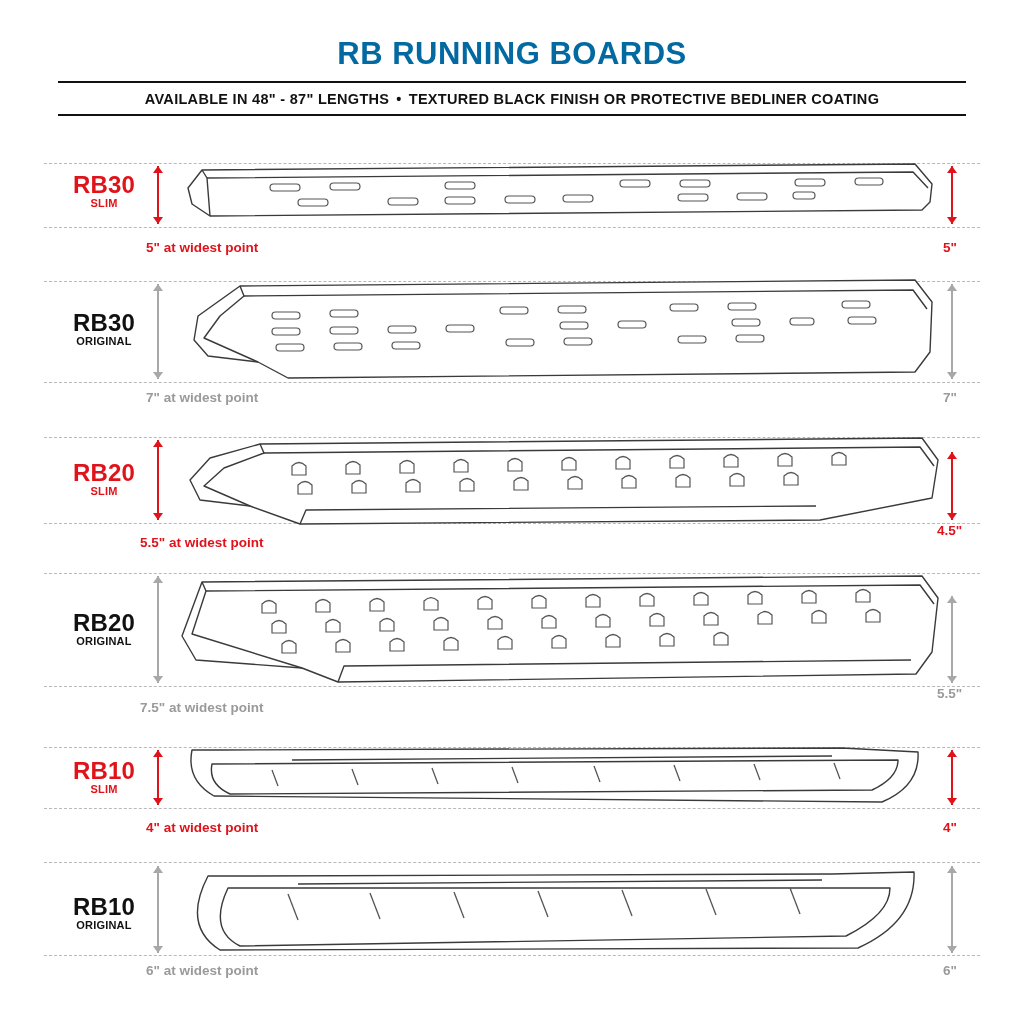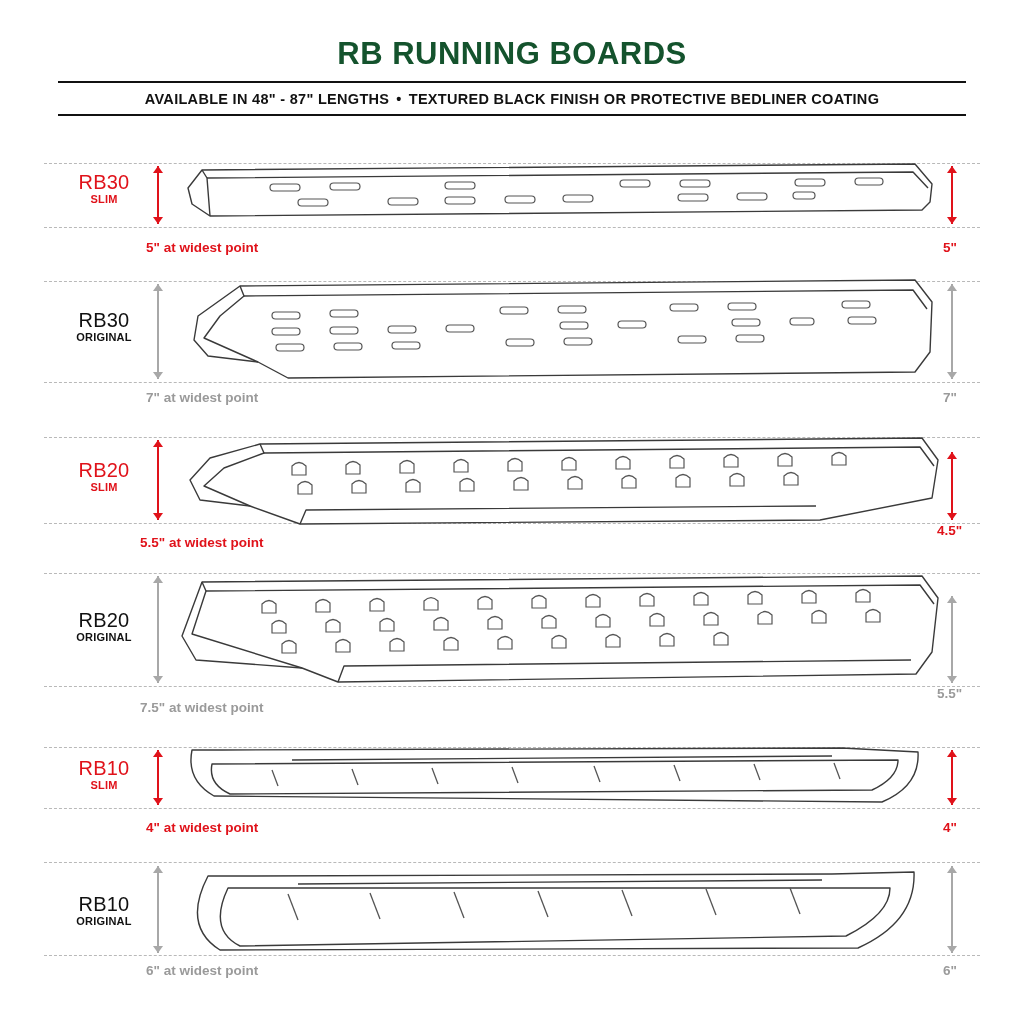--- a/index.html
+++ b/index.html
@@ -28,21 +28,21 @@
     position: absolute;
     left: 58px;
     top: 38px;
     width: 908px;
   }
   .title {
     text-align: center;
     font-size: 31px;
     font-weight: bold;
     letter-spacing: 0.5px;
-    color: #14532d;
+    color: #0369a1;
     line-height: 1;
     padding-bottom: 12px;
   }
   .rule-top {
     border-top: 2px solid #111;
     width: 100%;
     height: 0;
   }
   .subtitle {
     font-size: 14.5px;
@@ -75,22 +75,22 @@
     height: 0;
   }
 
   .label {
     position: absolute;
     text-align: center;
     width: 120px;
     left: 44px;
   }
   .label .model {
-    font-size: 20px;
-    font-weight: normal;
+    font-size: 24px;
+    font-weight: bold;
     line-height: 1.05;
     letter-spacing: 0.2px;
   }
   .label .variant {
     font-size: 11px;
     font-weight: bold;
     letter-spacing: 0.2px;
     line-height: 1.2;
   }
   .slim .model, .slim .variant { color: #e0121a; }

